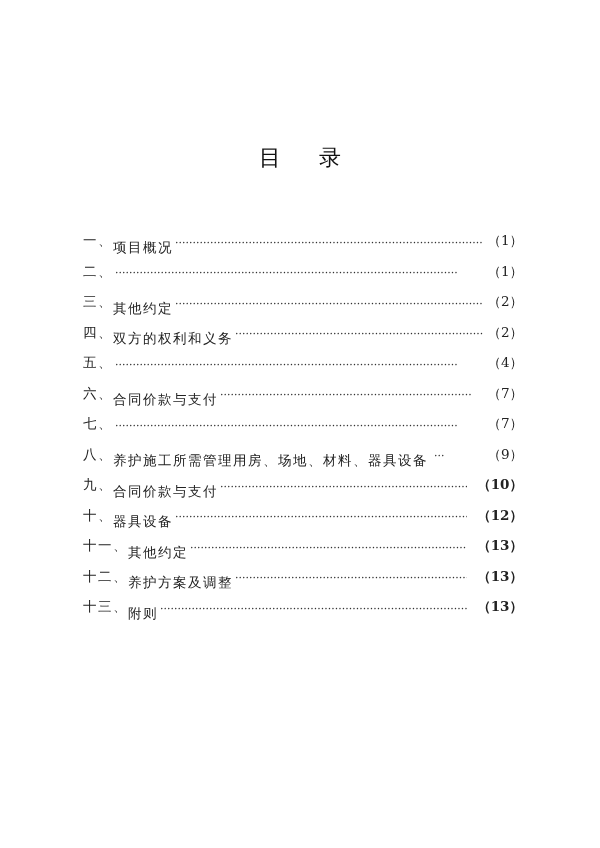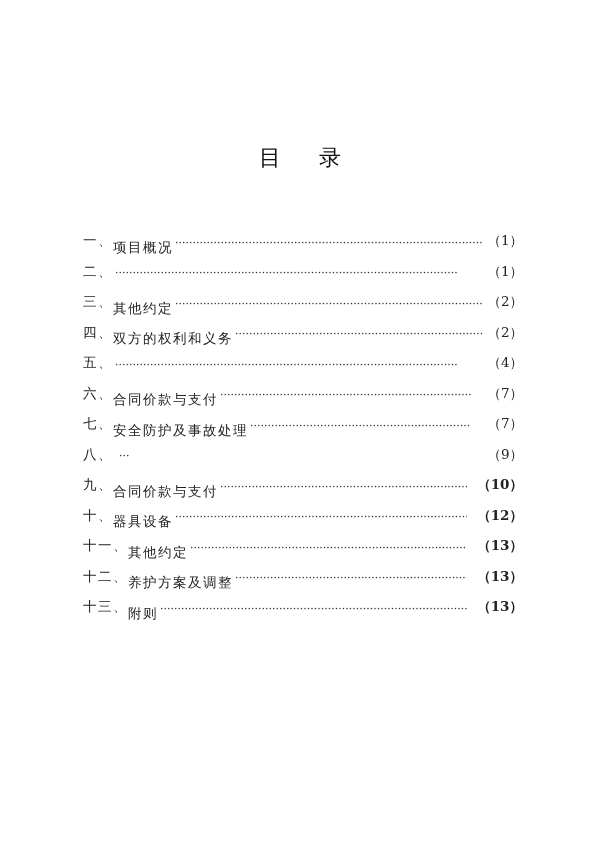--- a/index.html
+++ b/index.html
@@ -117,26 +117,26 @@
       <span class="page">（4）</span>
     </div>
     <div class="toc-row">
       <span class="num">六、</span>
       <span class="label">合同价款与支付</span>
       <span class="leader" style="margin-right:14px;">··································································································</span>
       <span class="page">（7）</span>
     </div>
     <div class="toc-row">
       <span class="num">七、</span>
-      <span class="label">安全防护及事故处理</span>
       <span class="leader" style="margin-right:14px;">··································································································</span>
       <span class="page">（7）</span>
     </div>
     <div class="toc-row">
       <span class="num">八、</span>
+      <span class="label">养护施工所需管理用房、场地、材料、器具设备</span>
       <span class="leader short" style="margin-left:6px;">···</span>
       <span style="flex:1;"></span>
       <span class="page">（9）</span>
     </div>
     <div class="toc-row wide">
       <span class="num">九、</span>
       <span class="label">合同价款与支付</span>
       <span class="leader" style="margin-right:10px;">··································································································</span>
       <span class="page">（10）</span>
     </div>

